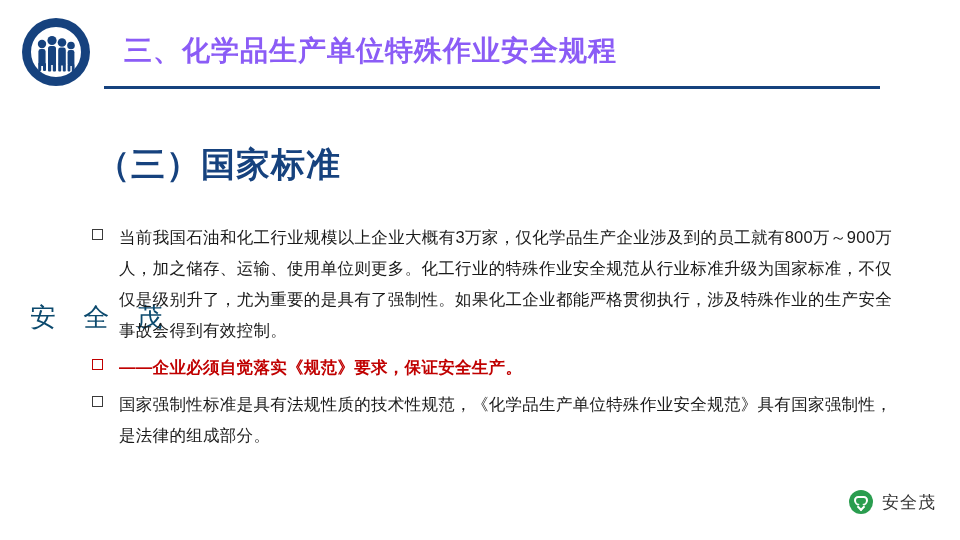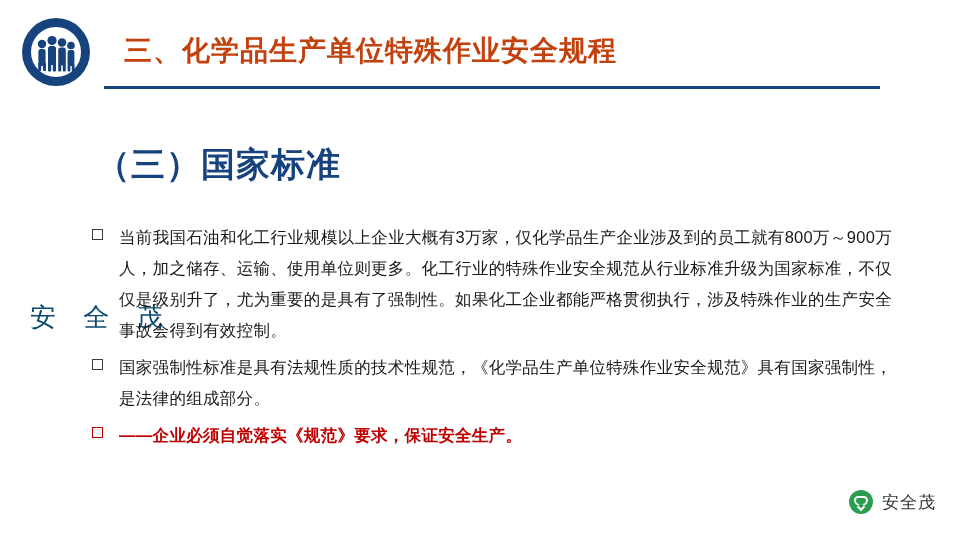--- a/index.html
+++ b/index.html
@@ -57,21 +57,21 @@
     width: 56px;
     height: 56px;
   }
 
   .header-title {
     position: absolute;
     left: 124px;
     top: 32px;
     font-size: 28px;
     font-weight: bold;
-    color: #c2410c;
+    color: #8b5cf6;
     letter-spacing: 1px;
     white-space: nowrap;
   }
   .header-rule {
     position: absolute;
     left: 104px;
     top: 86px;
     width: 776px;
     height: 3px;
     background: #16427e;
@@ -227,27 +227,27 @@
 <div class="section-title">（三）国家标准</div>
 
 <div class="bullets">
 
   <div class="bullet-row">
     <span class="bullet-marker"></span>
     <span class="bullet-text">当前我国石油和化工行业规模以上企业大概有3万家，仅化学品生产企业涉及到的员工就有800万～900万人，加之储存、运输、使用单位则更多。化工行业的特殊作业安全规范从行业标准升级为国家标准，不仅仅是级别升了，尤为重要的是具有了强制性。如果化工企业都能严格贯彻执行，涉及特殊作业的生产安全事故会得到有效控制。</span>
   </div>
 
   <div class="bullet-row">
+    <span class="bullet-marker red"></span>
+    <span class="bullet-text red">——企业必须自觉落实《规范》要求，保证安全生产。</span>
+  </div>
+
+  <div class="bullet-row">
     <span class="bullet-marker"></span>
     <span class="bullet-text">国家强制性标准是具有法规性质的技术性规范，《化学品生产单位特殊作业安全规范》具有国家强制性，是法律的组成部分。</span>
-  </div>
-
-  <div class="bullet-row">
-    <span class="bullet-marker red"></span>
-    <span class="bullet-text red">——企业必须自觉落实《规范》要求，保证安全生产。</span>
   </div>
 
 </div>
 
 <div class="footer-badge">
   <span class="footer-icon"></span>
   <span class="footer-text">安全茂</span>
 </div>
 
 </body></html>

